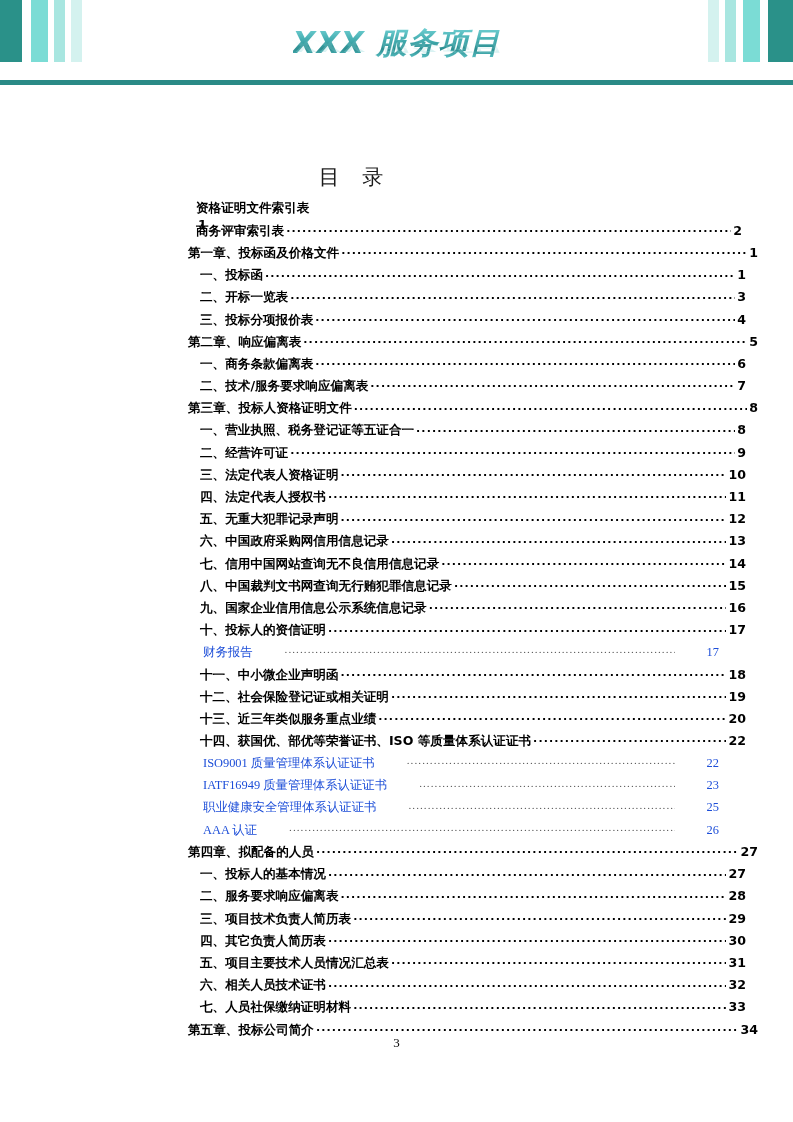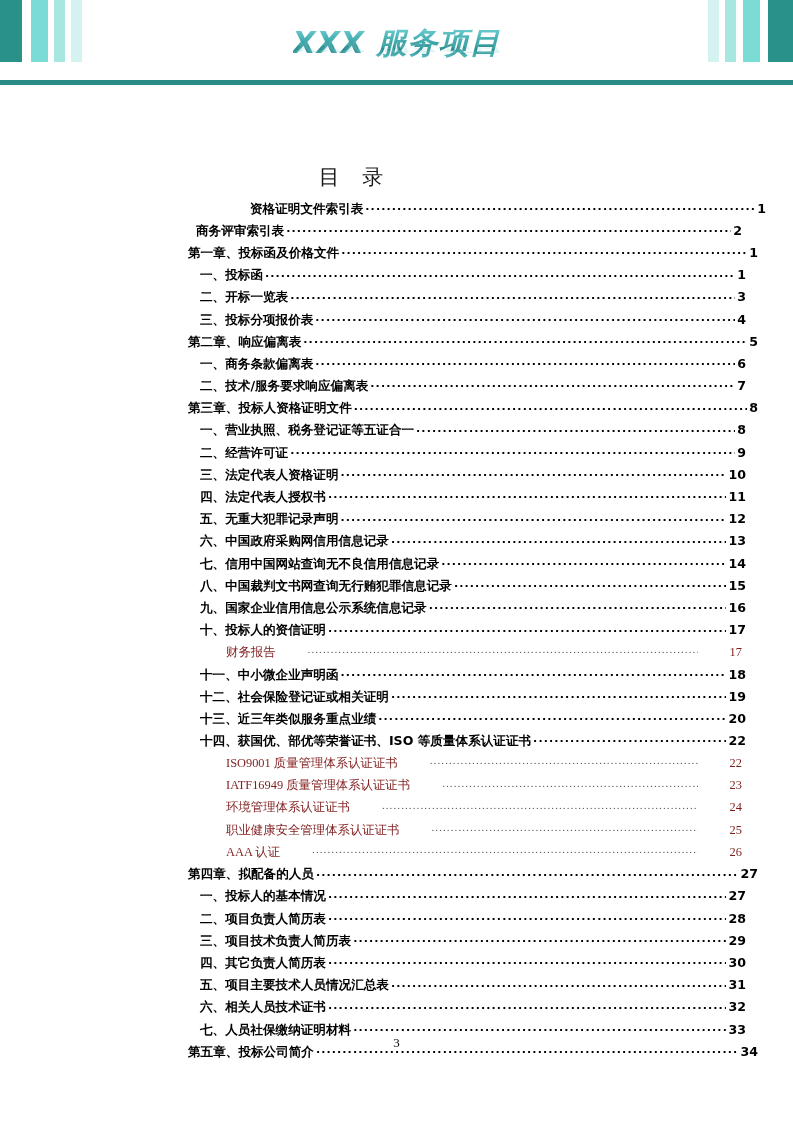--- a/index.html
+++ b/index.html
@@ -152,35 +152,36 @@
     margin-left: 28px;
     width: calc(100% - 24px);
   }
   .lvl2 .toc-page { font-family: "DejaVu Sans", "Liberation Sans", sans-serif; font-weight: bold; font-size: 12.6px; }
 
   
   .lvl3 {
     font-family: "Liberation Serif", "DejaVu Serif", serif;
     font-weight: normal;
     font-size: 12.4px;
-    margin-left: 54px;
+    margin-left: 31px;
     width: calc(100% - 54px);
-    color: #7f1d1d;
+    color: #1d4ed8;
     gap: 30px;
   }
   .lvl3 .toc-page { font-family: "Liberation Serif", "DejaVu Serif", serif; font-weight: normal; font-size: 12.4px; }
   .lvl3 .toc-dots::after { color: #555; }
 
   
   .lvl-idx-a {
     font-family: "DejaVu Sans", "Liberation Sans", sans-serif;
     font-weight: bold;
     font-size: 12.6px;
-    margin-left: 78px;
+    margin-left: 24px;
     width: calc(100% - 54px);
+    flex-direction: column;
   }
   .lvl-idx-a .toc-page { font-family: "DejaVu Sans", "Liberation Sans", sans-serif; font-weight: bold; font-size: 12.6px; }
 
   .lvl-idx-b {
     font-family: "DejaVu Sans", "Liberation Sans", sans-serif;
     font-weight: bold;
     font-size: 12.6px;
     margin-left: 24px;
     width: calc(100% - 24px);
   }
@@ -355,46 +356,41 @@
       <span class="toc-label">ISO9001 质量管理体系认证证书</span>
       <span class="toc-dots"></span>
       <span class="toc-page">22</span>
     </div>
     <div class="toc-row lvl3">
       <span class="toc-label">IATF16949 质量管理体系认证证书</span>
       <span class="toc-dots"></span>
       <span class="toc-page">23</span>
     </div>
     <div class="toc-row lvl3">
-      <span class="toc-label">环境管理体系认证证书</span>
-      <span class="toc-dots"></span>
-      <span class="toc-page">24</span>
-    </div>
-    <div class="toc-row lvl3">
       <span class="toc-label">职业健康安全管理体系认证证书</span>
       <span class="toc-dots"></span>
       <span class="toc-page">25</span>
     </div>
     <div class="toc-row lvl3">
       <span class="toc-label">AAA 认证</span>
       <span class="toc-dots"></span>
       <span class="toc-page">26</span>
     </div>
     <div class="toc-row lvl1">
       <span class="toc-label">第四章、拟配备的人员</span>
       <span class="toc-dots"></span>
       <span class="toc-page">27</span>
     </div>
     <div class="toc-row lvl2">
       <span class="toc-label">一、投标人的基本情况</span>
       <span class="toc-dots"></span>
       <span class="toc-page">27</span>
     </div>
     <div class="toc-row lvl2">
-      <span class="toc-label">二、项目负责人简历表</span>
+      <span class="toc-label">二、服务要求响应偏离表</span>
       <span class="toc-dots"></span>
       <span class="toc-page">28</span>
     </div>
     <div class="toc-row lvl2">
       <span class="toc-label">三、项目技术负责人简历表</span>
       <span class="toc-dots"></span>
       <span class="toc-page">29</span>
     </div>
     <div class="toc-row lvl2">
       <span class="toc-label">四、其它负责人简历表</span>

